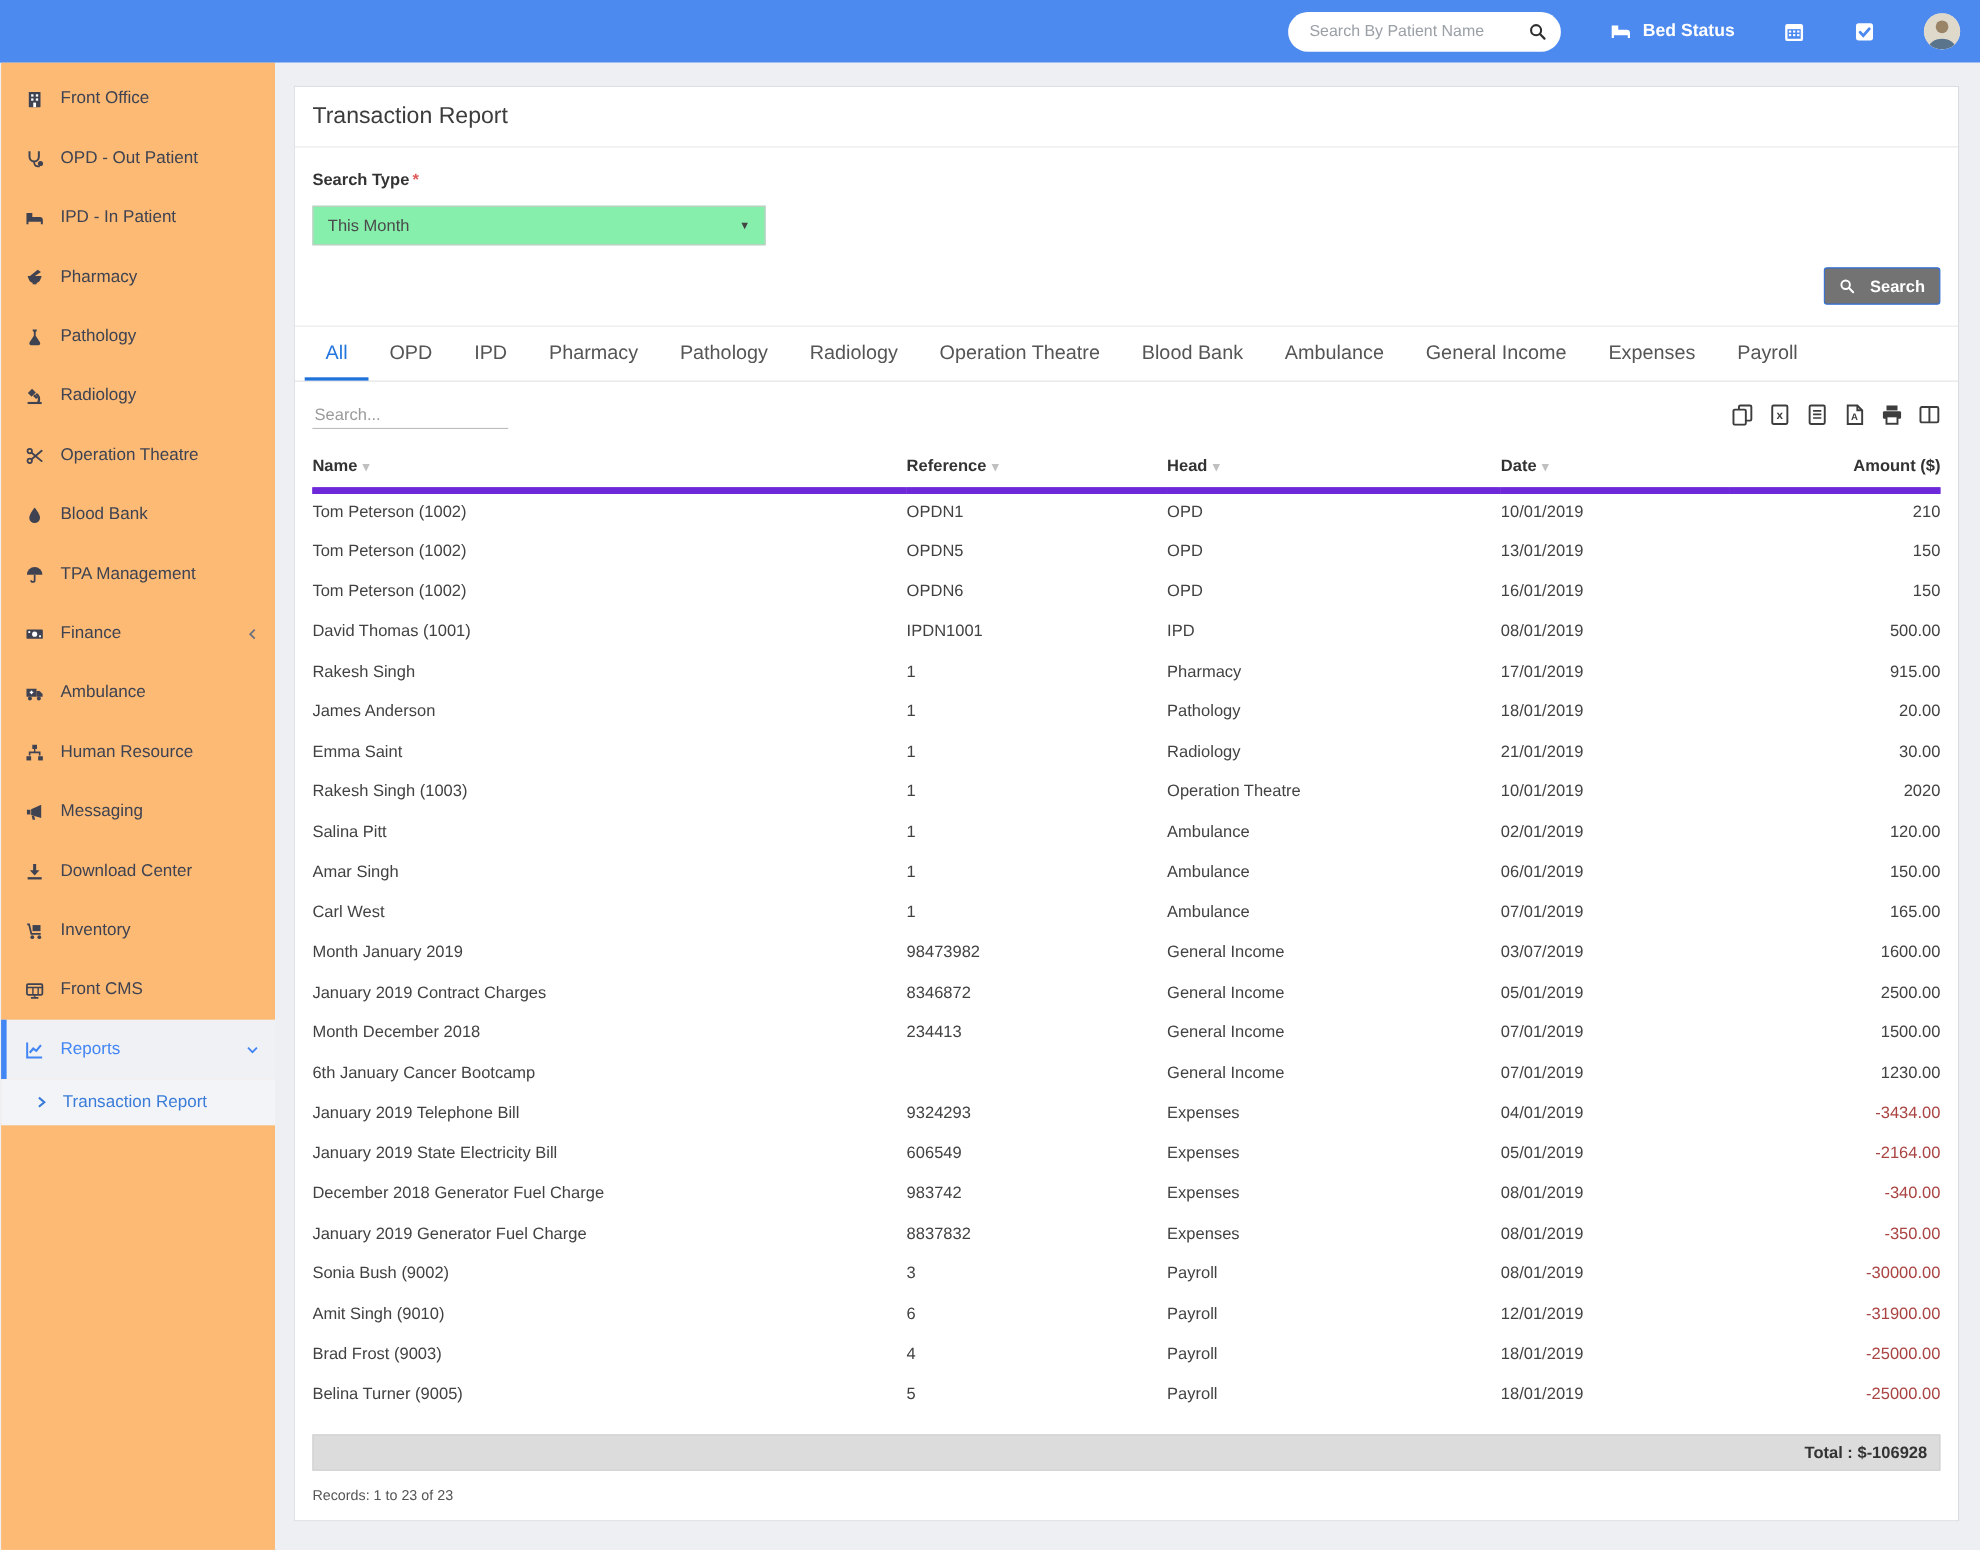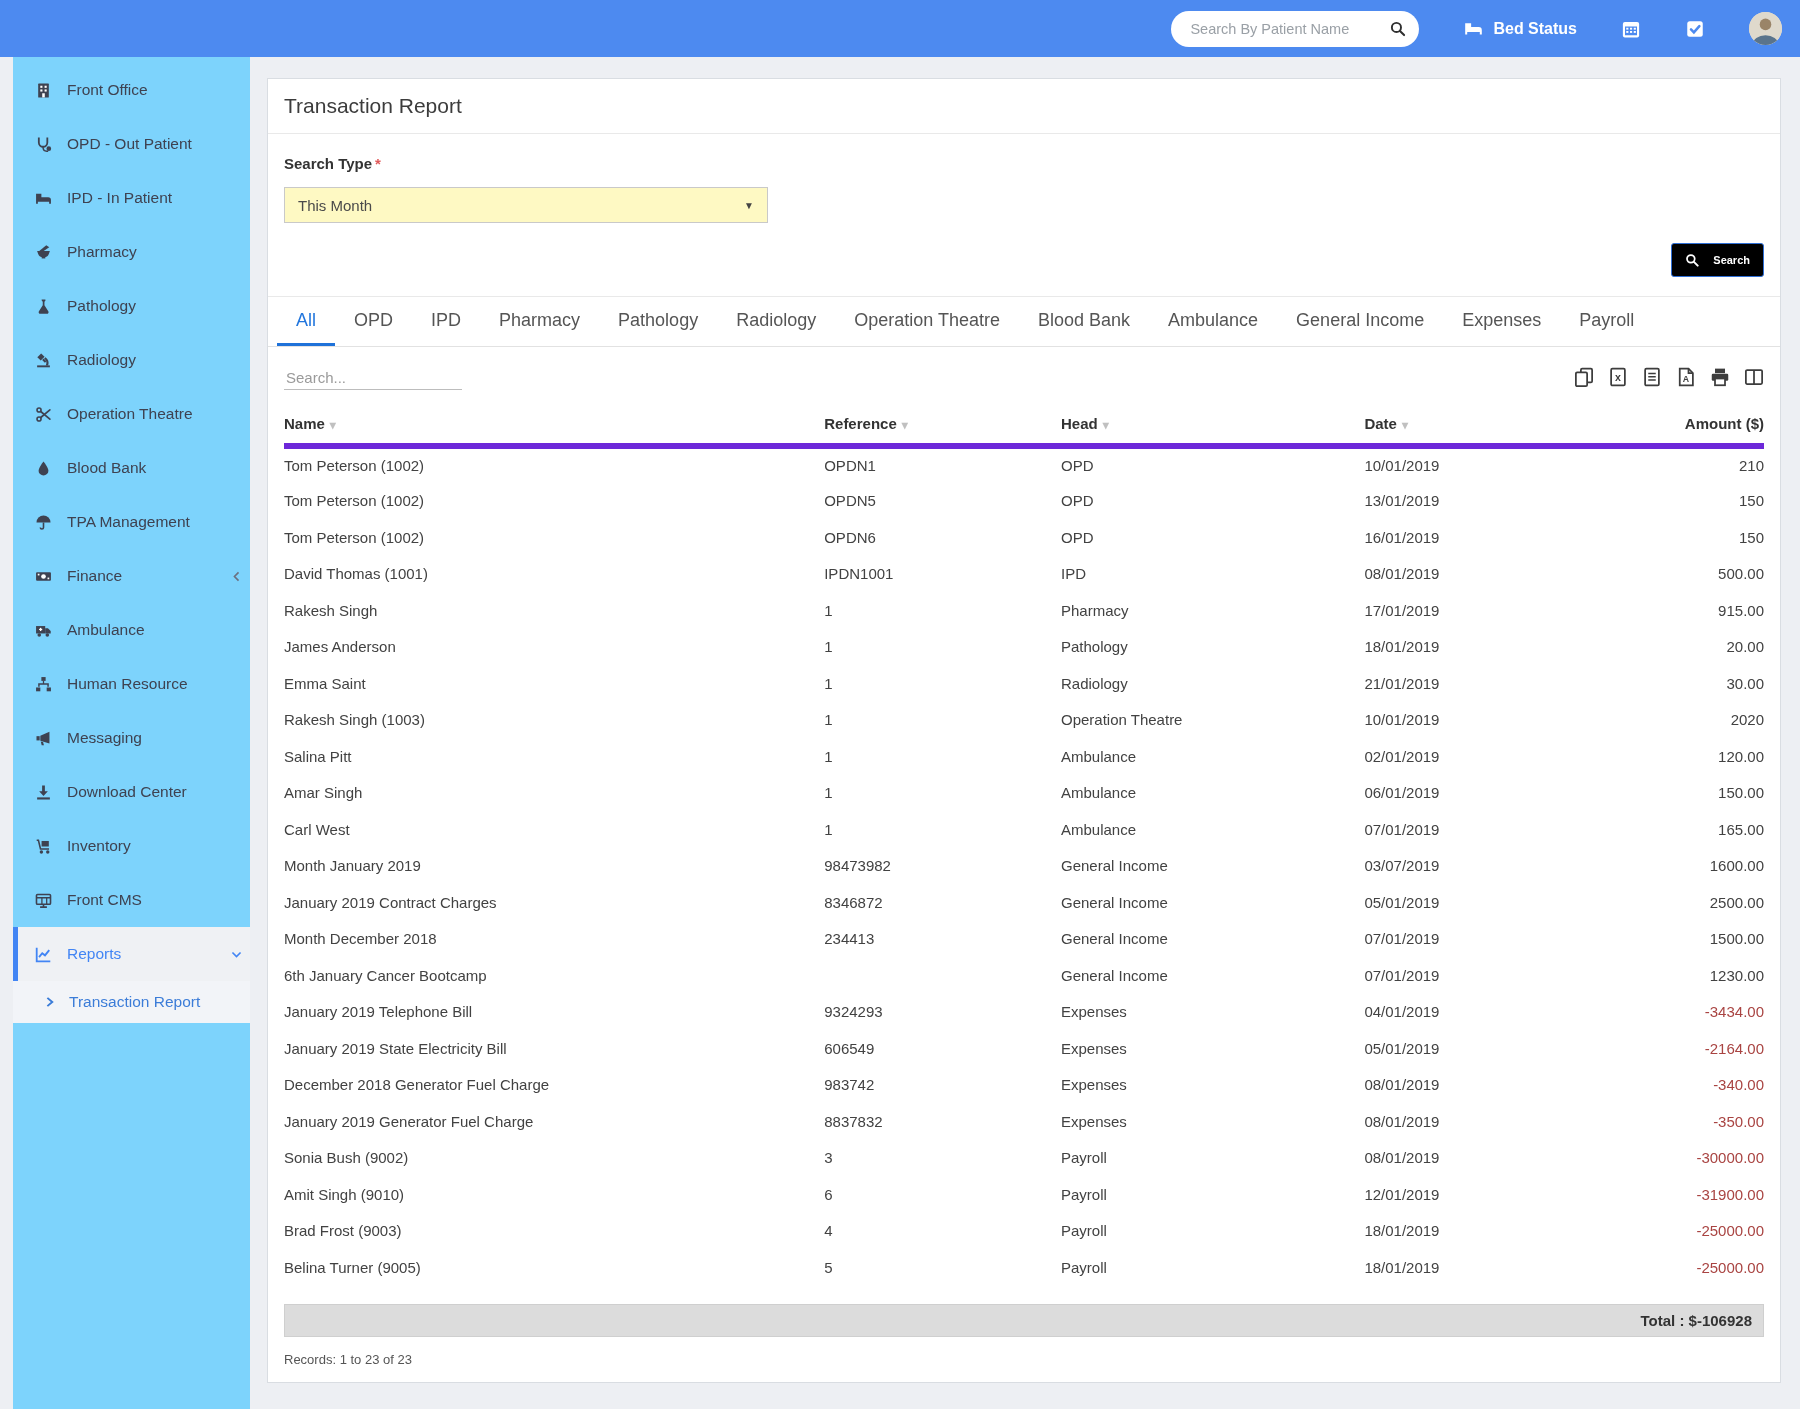--- a/index.html
+++ b/index.html
@@ -28,22 +28,22 @@
   .search-pill .icn { width:17px; height:17px; cursor:pointer; }
   .bed-status { display:flex; align-items:center; gap:9px; color:#fff; font-size:16px; font-weight:bold; cursor:pointer; }
   .bed-status .icn { width:21px; height:19px; }
   .top-icon { width:20px; height:20px; display:inline-flex; cursor:pointer; }
   .top-icon svg { width:100%; height:100%; }
   .avatar { width:33px; height:33px; border-radius:50%; overflow:hidden; display:inline-flex; cursor:pointer; background:#e7e1d6; }
   .avatar svg { width:100%; height:100%; }
 
   
   .sidebar {
-    position:absolute; top:57px; left:13px; bottom:0; width:250px; background:#7dd3fc;
-    border-right:6px solid #0ea5e9; padding-top:6px;
+    position:absolute; top:57px; left:1px; bottom:0; width:250px; background:#fdba74;
+    border-right:1px solid #0ea5e9; padding-top:6px;
   }
   .side-item {
     height:54px; display:flex; align-items:center; gap:15px; padding:0 14px 0 22px;
     font-size:15.5px; color:#3e4251; cursor:pointer;
   }
   .side-item .lbl { flex:1; }
   .side-item .trail { width:13px; height:13px; color:#6b7080; }
   .side-item.active {
     background:#eff1f4; border-left:5px solid #4285f4; padding-left:17px; color:#4285f4;
   }
@@ -61,29 +61,29 @@
     background:#fff; border:1px solid #d9dde2; display:flex; flex-direction:column;
   }
   .card-title {
     height:55px; flex:0 0 auto; border-bottom:1px solid #e9e9e9; padding:0 16px;
     display:flex; align-items:center; font-size:21px; color:#3c3c3c;
   }
   .filter { position:relative; height:163px; flex:0 0 auto; border-bottom:1px solid #e9e9e9; }
   .filter .flabel { position:absolute; top:21px; left:16px; font-size:15px; font-weight:bold; color:#333; }
   .filter .req { color:#e05a5a; margin-left:3px; }
   .select {
-    position:absolute; top:53px; left:16px; width:484px; height:36px;
-    border:1px solid #c9c9c9; background:#fef9c3; display:flex; align-items:center;
+    position:absolute; top:53px; left:16px; width:412px; height:36px;
+    border:1px solid #c9c9c9; background:#86efac; display:flex; align-items:center;
     justify-content:space-between; padding:0 13px; font-size:15px; color:#4a4a4a; cursor:pointer;
   }
   .select .caret { font-size:10px; color:#444; }
   .search-btn {
     position:absolute; right:16px; top:109px; height:34px; padding:0 13px;
-    background:#000000; border:1px solid #2f6fd6; border-radius:3px; color:#fff;
-    font-size:11px; font-weight:bold; display:flex; align-items:center; gap:14px; cursor:pointer;
+    background:#737373; border:1px solid #2f6fd6; border-radius:3px; color:#fff;
+    font-size:15px; font-weight:bold; display:flex; align-items:center; gap:14px; cursor:pointer;
     font-family:"Liberation Sans", sans-serif;
   }
   .search-btn .icn { width:14px; height:14px; }
 
   .tabs { height:50px; flex:0 0 auto; border-bottom:1px solid #e2e2e2; display:flex; align-items:stretch; padding:0 9px; }
   .tab {
     padding:0 19px; display:flex; align-items:center; font-size:18px; color:#555;
     border-bottom:3px solid transparent; cursor:pointer; white-space:nowrap;
   }
   .tab.active { color:#2276dd; border-bottom-color:#1f72d9; }

